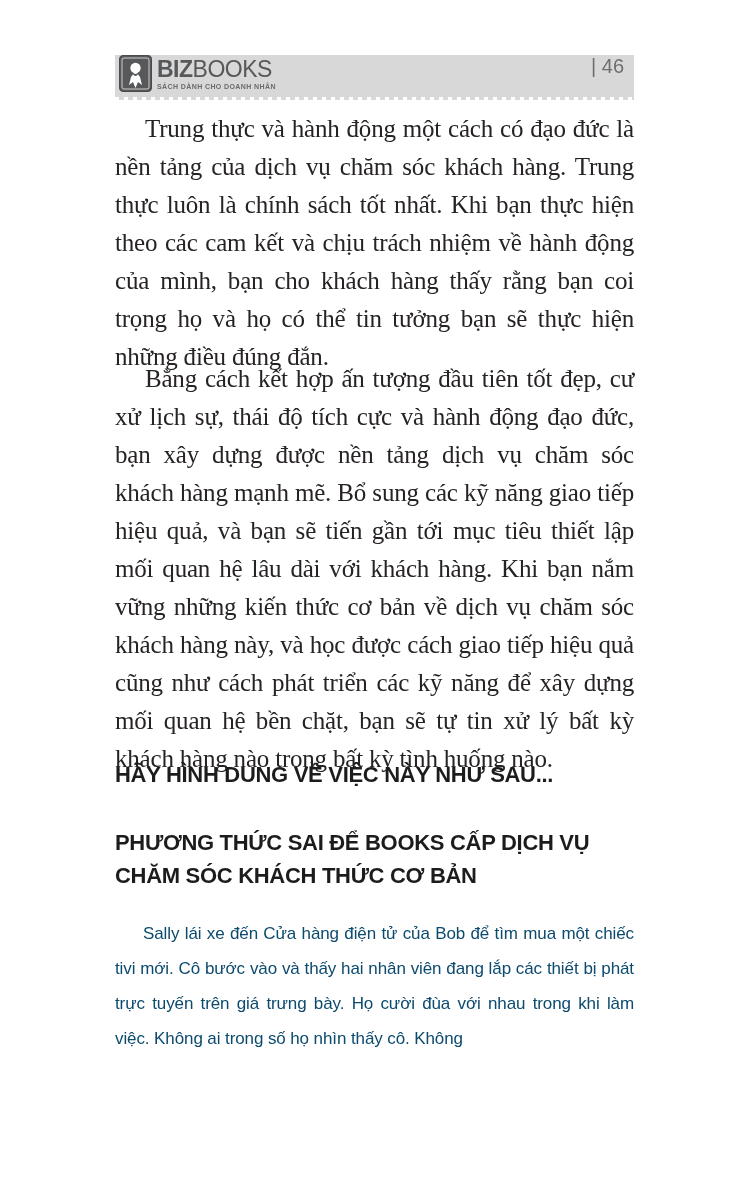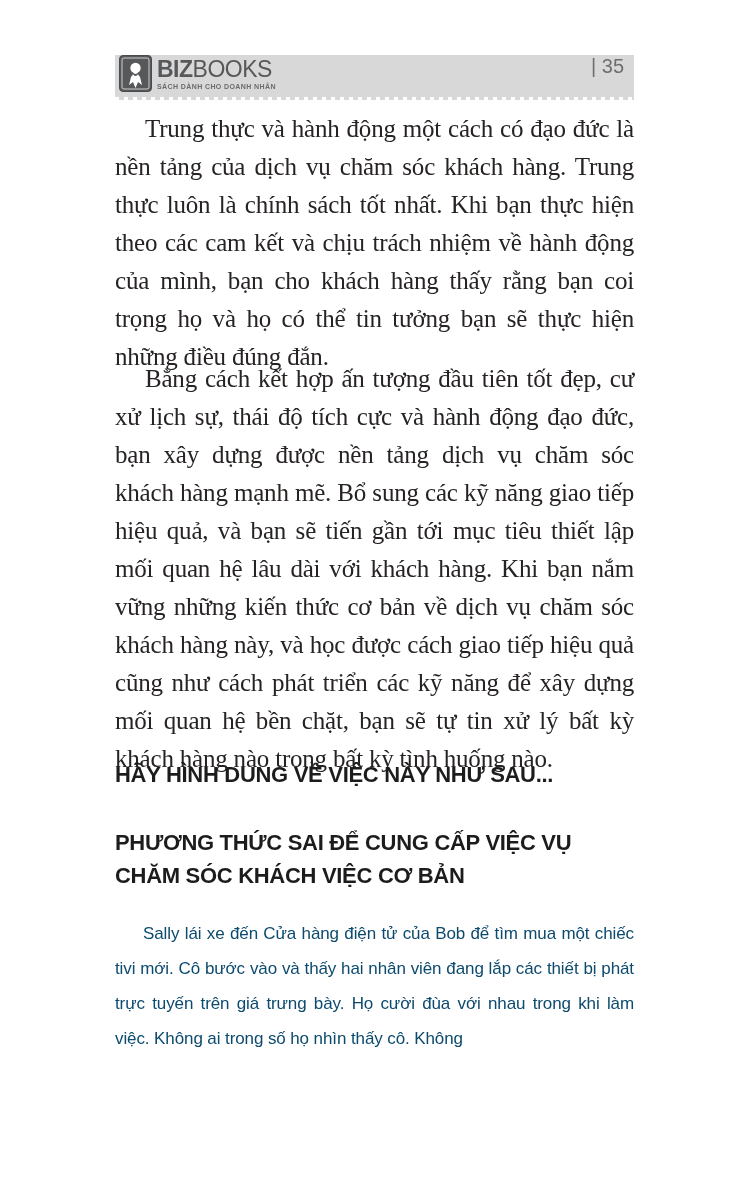--- a/index.html
+++ b/index.html
@@ -118,30 +118,30 @@
         <path d="M16.5 16 L12 22 L10 30 L14 27 L16.5 33 L19 27 L23 30 L21 22 Z" fill="#ffffff"></path>
         <path d="M13 17 Q16.5 21 20 17 L18.5 20 Q16.5 22 14.5 20 Z" fill="#57585a"></path>
       </svg>
       <div class="logo-textcol">
         <div class="logo-wordmark">
           <span class="bold">BIZ</span><span class="light">BOOKS</span>
         </div>
         <div class="logo-tagline">SÁCH DÀNH CHO DOANH NHÂN</div>
       </div>
     </div>
-    <div class="page-number">| 35</div>
+    <div class="page-number">| 46</div>
     <div class="perforation"></div>
   </div>
 
   <p class="body-para para-1">Trung thực và hành động một cách có đạo đức là nền tảng của dịch vụ chăm sóc khách hàng. Trung thực luôn là chính sách tốt nhất. Khi bạn thực hiện theo các cam kết và chịu trách nhiệm về hành động của mình, bạn cho khách hàng thấy rằng bạn coi trọng họ và họ có thể tin tưởng bạn sẽ thực hiện những điều đúng đắn.</p>
 
   <p class="body-para para-2">Bằng cách kết hợp ấn tượng đầu tiên tốt đẹp, cư xử lịch sự, thái độ tích cực và hành động đạo đức, bạn xây dựng được nền tảng dịch vụ chăm sóc khách hàng mạnh mẽ. Bổ sung các kỹ năng giao tiếp hiệu quả, và bạn sẽ tiến gần tới mục tiêu thiết lập mối quan hệ lâu dài với khách hàng. Khi bạn nắm vững những kiến thức cơ bản về dịch vụ chăm sóc khách hàng này, và học được cách giao tiếp hiệu quả cũng như cách phát triển các kỹ năng để xây dựng mối quan hệ bền chặt, bạn sẽ tự tin xử lý bất kỳ khách hàng nào trong bất kỳ tình huống nào.</p>
 
   <h2 class="section-heading heading-1">HÃY HÌNH DUNG VỀ VIỆC NÀY NHƯ SAU...</h2>
 
   <h3 class="section-heading heading-2">
-    <span>PHƯƠNG THỨC SAI ĐỂ CUNG CẤP VIỆC VỤ</span><br>
-    <span>CHĂM SÓC KHÁCH VIỆC CƠ BẢN</span>
+    <span>PHƯƠNG THỨC SAI ĐỂ BOOKS CẤP DỊCH VỤ</span><br>
+    <span>CHĂM SÓC KHÁCH THỨC CƠ BẢN</span>
   </h3>
 
   <p class="story-para">Sally lái xe đến Cửa hàng điện tử của Bob để tìm mua một chiếc tivi mới. Cô bước vào và thấy hai nhân viên đang lắp các thiết bị phát trực tuyến trên giá trưng bày. Họ cười đùa với nhau trong khi làm việc. Không ai trong số họ nhìn thấy cô. Không</p>
 
 </div>
 
 </body></html>

